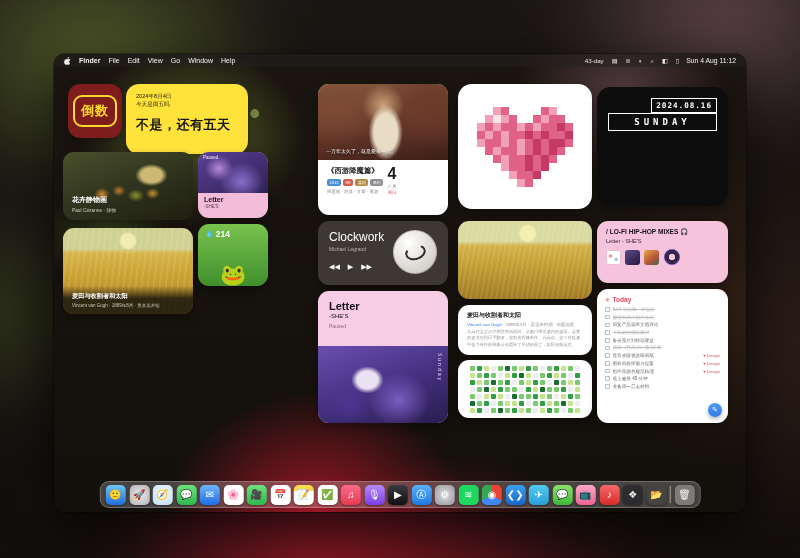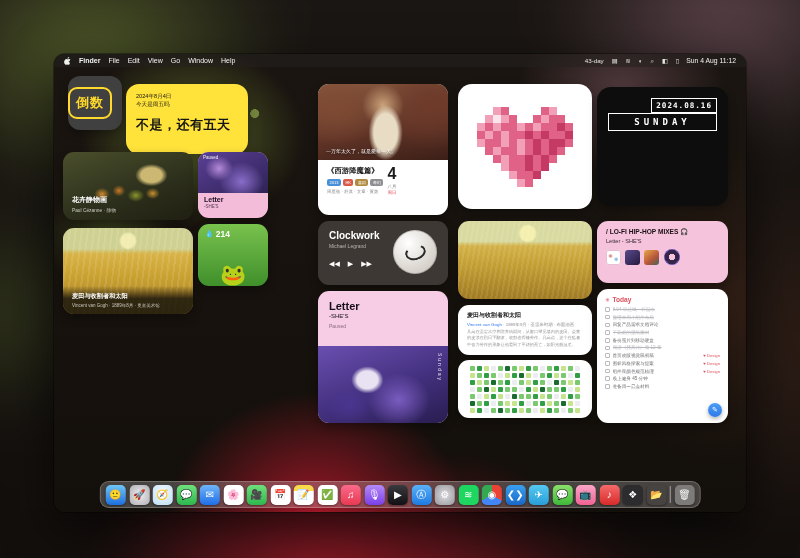--- a/index.html
+++ b/index.html
@@ -38,21 +38,21 @@
   .mb-app{font-weight:bold}
   .mb-items,.mb-status-wrap{display:flex;align-items:center;gap:8px}
   .mb-right{display:flex;align-items:center;gap:7px;font-size:6.2px}
   .mb-status{opacity:.95}
   .mb-clock{font-size:6.8px}
 
   
   .w{position:absolute;border-radius:11px;overflow:hidden;box-shadow:0 4px 10px rgba(0,0,0,.3)}
 
   
-  .countdown-icon{left:14px;top:22px;width:54px;height:54px;background:#404040;display:flex;align-items:center;border-radius:12px}
+  .countdown-icon{left:14px;top:30px;width:54px;height:54px;background:#7f1d1d;display:flex;align-items:center;justify-content:center;border-radius:12px}
   .ci-inner{border:2px solid #ffd92b;border-radius:9px;padding:5px 6px;color:#ffd92b;font-weight:bold;font-size:13px;letter-spacing:1px}
   .countdown-bubble{left:72px;top:30px;width:122px;height:70px;background:#ffe23a;color:#151515;padding:8px 10px;border-radius:13px}
   .cb-date,.cb-q{font-size:5.6px;line-height:1.5}
   .cb-a{font-size:13px;font-weight:bold;margin-top:7px;letter-spacing:.5px}
 
   
   .art-cezanne{left:9px;top:98px;width:130px;height:68px}
   .cez-bg{position:absolute;inset:0;background:
     radial-gradient(26px 18px at 68% 34%, #cdb873 0 40%, transparent 62%),
     radial-gradient(11px 9px at 30% 62%, #d08a2e, transparent 70%),
@@ -106,21 +106,21 @@
   .chip{font-size:4px;color:#fff;padding:1px 2.5px;border-radius:2px;background:#8e8e93}
   .chip:nth-child(1){background:#4a90d9}.chip:nth-child(2){background:#d95a4a}.chip:nth-child(3){background:#b08a3e}
   .movie-cast{font-size:4.4px;color:#8e8e93;margin-top:3px}
   .movie-date{text-align:center;flex:none;padding-left:4px}
   .movie-day{font-size:16px;font-weight:bold;color:#1c1c1e;line-height:1}
   .movie-month{font-size:4.5px;color:#8e8e93;margin-top:2px}
   .movie-weekday{font-size:4.5px;color:#e0515f;margin-top:1px}
 
   
   .player{left:264px;top:167px;width:130px;height:64px;background:rgba(66,60,55,.92);display:flex;justify-content:space-between;padding:9px 11px}
-  .player-title{color:#fff;font-size:10px;font-weight:bold}
+  .player-title{color:#fff;font-size:12px;font-weight:normal}
   .player-artist{color:#b9b5ae;font-size:5px;margin-top:2px}
   .player-controls{display:flex;gap:8px;color:#fff;font-size:7px;margin-top:11px}
   .player-art{width:44px;height:44px;border-radius:50%;flex:none;position:relative;
     background:radial-gradient(circle at 35% 30%, #ffffff, #dcd8d2 60%, #c6c1b9);box-shadow:inset 0 0 0 1px rgba(0,0,0,.18)}
   .player-art::after{content:"";position:absolute;left:12px;top:15px;width:17px;height:11px;border:2px solid #2a2a2a;border-radius:50%;border-top-color:transparent;transform:rotate(-18deg)}
 
   
   .letter{left:264px;top:237px;width:130px;height:132px;background:#f7cde6}
   .letter-top{padding:9px 11px 0}
   .letter-title{font-size:11px;font-weight:bold;color:#17101c}

